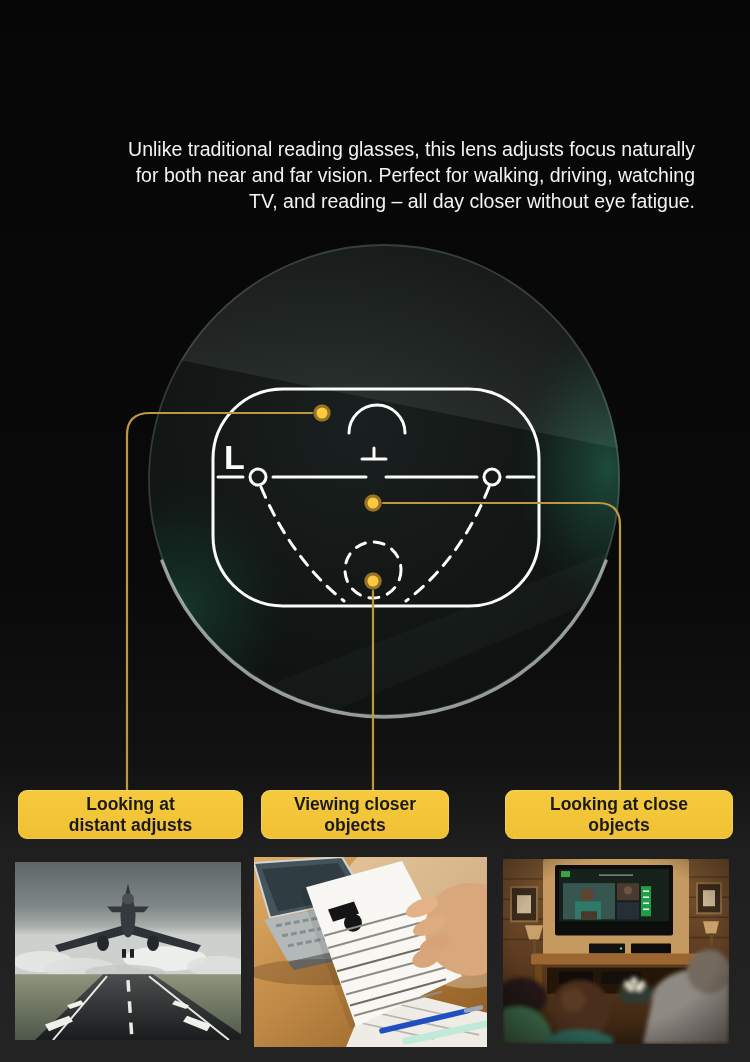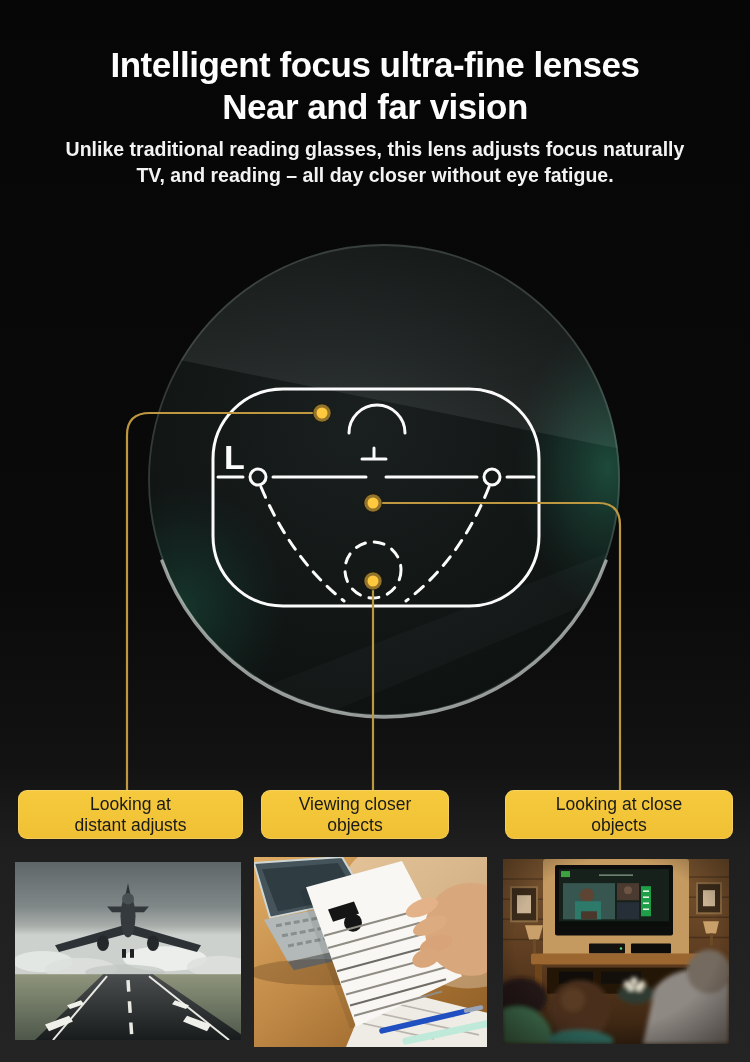--- a/index.html
+++ b/index.html
@@ -5,49 +5,46 @@
   html,body{margin:0;padding:0;background:#000;}
   .page{
     position:relative;width:750px;height:1062px;overflow:hidden;
     background:linear-gradient(180deg,#060606 0%,#0a0a0a 55%,#121212 72%,#1f1f1f 80%,#242424 100%);
     font-family:"Liberation Sans",sans-serif;
   }
   .hdr{position:absolute;left:0;top:0;width:750px;text-align:center;color:#fff;}
   .title{font-weight:800;font-size:35px;line-height:42px;letter-spacing:-0.5px;color:#fdfdfd;}
   .title-wrap{position:absolute;top:44px;left:0;width:750px;}
   .desc-wrap{position:absolute;top:136px;left:55px;width:640px;}
-  .desc-line{font-size:19.5px;line-height:26px;color:#f3f3f3;font-weight:700;text-align:center;}
+  .desc-line{font-size:19.5px;line-height:26px;color:#f3f3f3;font-weight:400;text-align:right;}
   .lens-svg{position:absolute;left:0;top:0;width:750px;height:1062px;pointer-events:none;}
   .callout{
     position:absolute;top:790px;height:49px;border-radius:9px;
     background:linear-gradient(180deg,#f6ca3e 0%,#f0c034 100%);
-    color:#1a1a1a;font-weight:400;font-size:17.5px;line-height:21px;
+    color:#1a1a1a;font-weight:700;font-size:17.5px;line-height:21px;
     display:flex;flex-direction:column;align-items:center;justify-content:center;text-align:right;
     box-shadow:inset 0 0 0 1px rgba(255,255,255,0.18);
   }
   .co1{left:18px;width:225px;}
   .co2{left:261px;width:188px;}
   .co3{left:505px;width:228px;border-radius:9px;}
   .photo{position:absolute;overflow:hidden;background:#111;}
   .ph1{left:15px;top:862px;width:226px;height:178px;}
   .ph2{left:254px;top:857px;width:233px;height:190px;}
   .ph3{left:503px;top:859px;width:226px;height:185px;}
   .photo svg{display:block;width:100%;height:100%;}
 </style>
 </head>
 <body>
 
 <div class="page">
 
-  <div class="title-wrap hdr">
-    <div class="title">Intelligent focus ultra-fine lenses</div>
-    <div class="title">Near and far vision</div>
-  </div>
   <div class="desc-wrap">
     <div class="desc-line">Unlike traditional reading glasses, this lens adjusts focus naturally</div>
+    <div class="desc-line">for both near and far vision. Perfect for walking, driving, watching</div>
     <div class="desc-line">TV, and reading – all day closer without eye fatigue.</div>
   </div>
 
   <svg class="lens-svg" viewBox="0 0 750 1062">
     <defs>
       <clipPath id="lensClip">
           <circle cx="384" cy="480" r="236"></circle>
         </clipPath>
       <radialGradient id="lensBase" cx="45%" cy="38%" r="78%">
         <stop offset="0%" stop-color="#1a201f"></stop>

